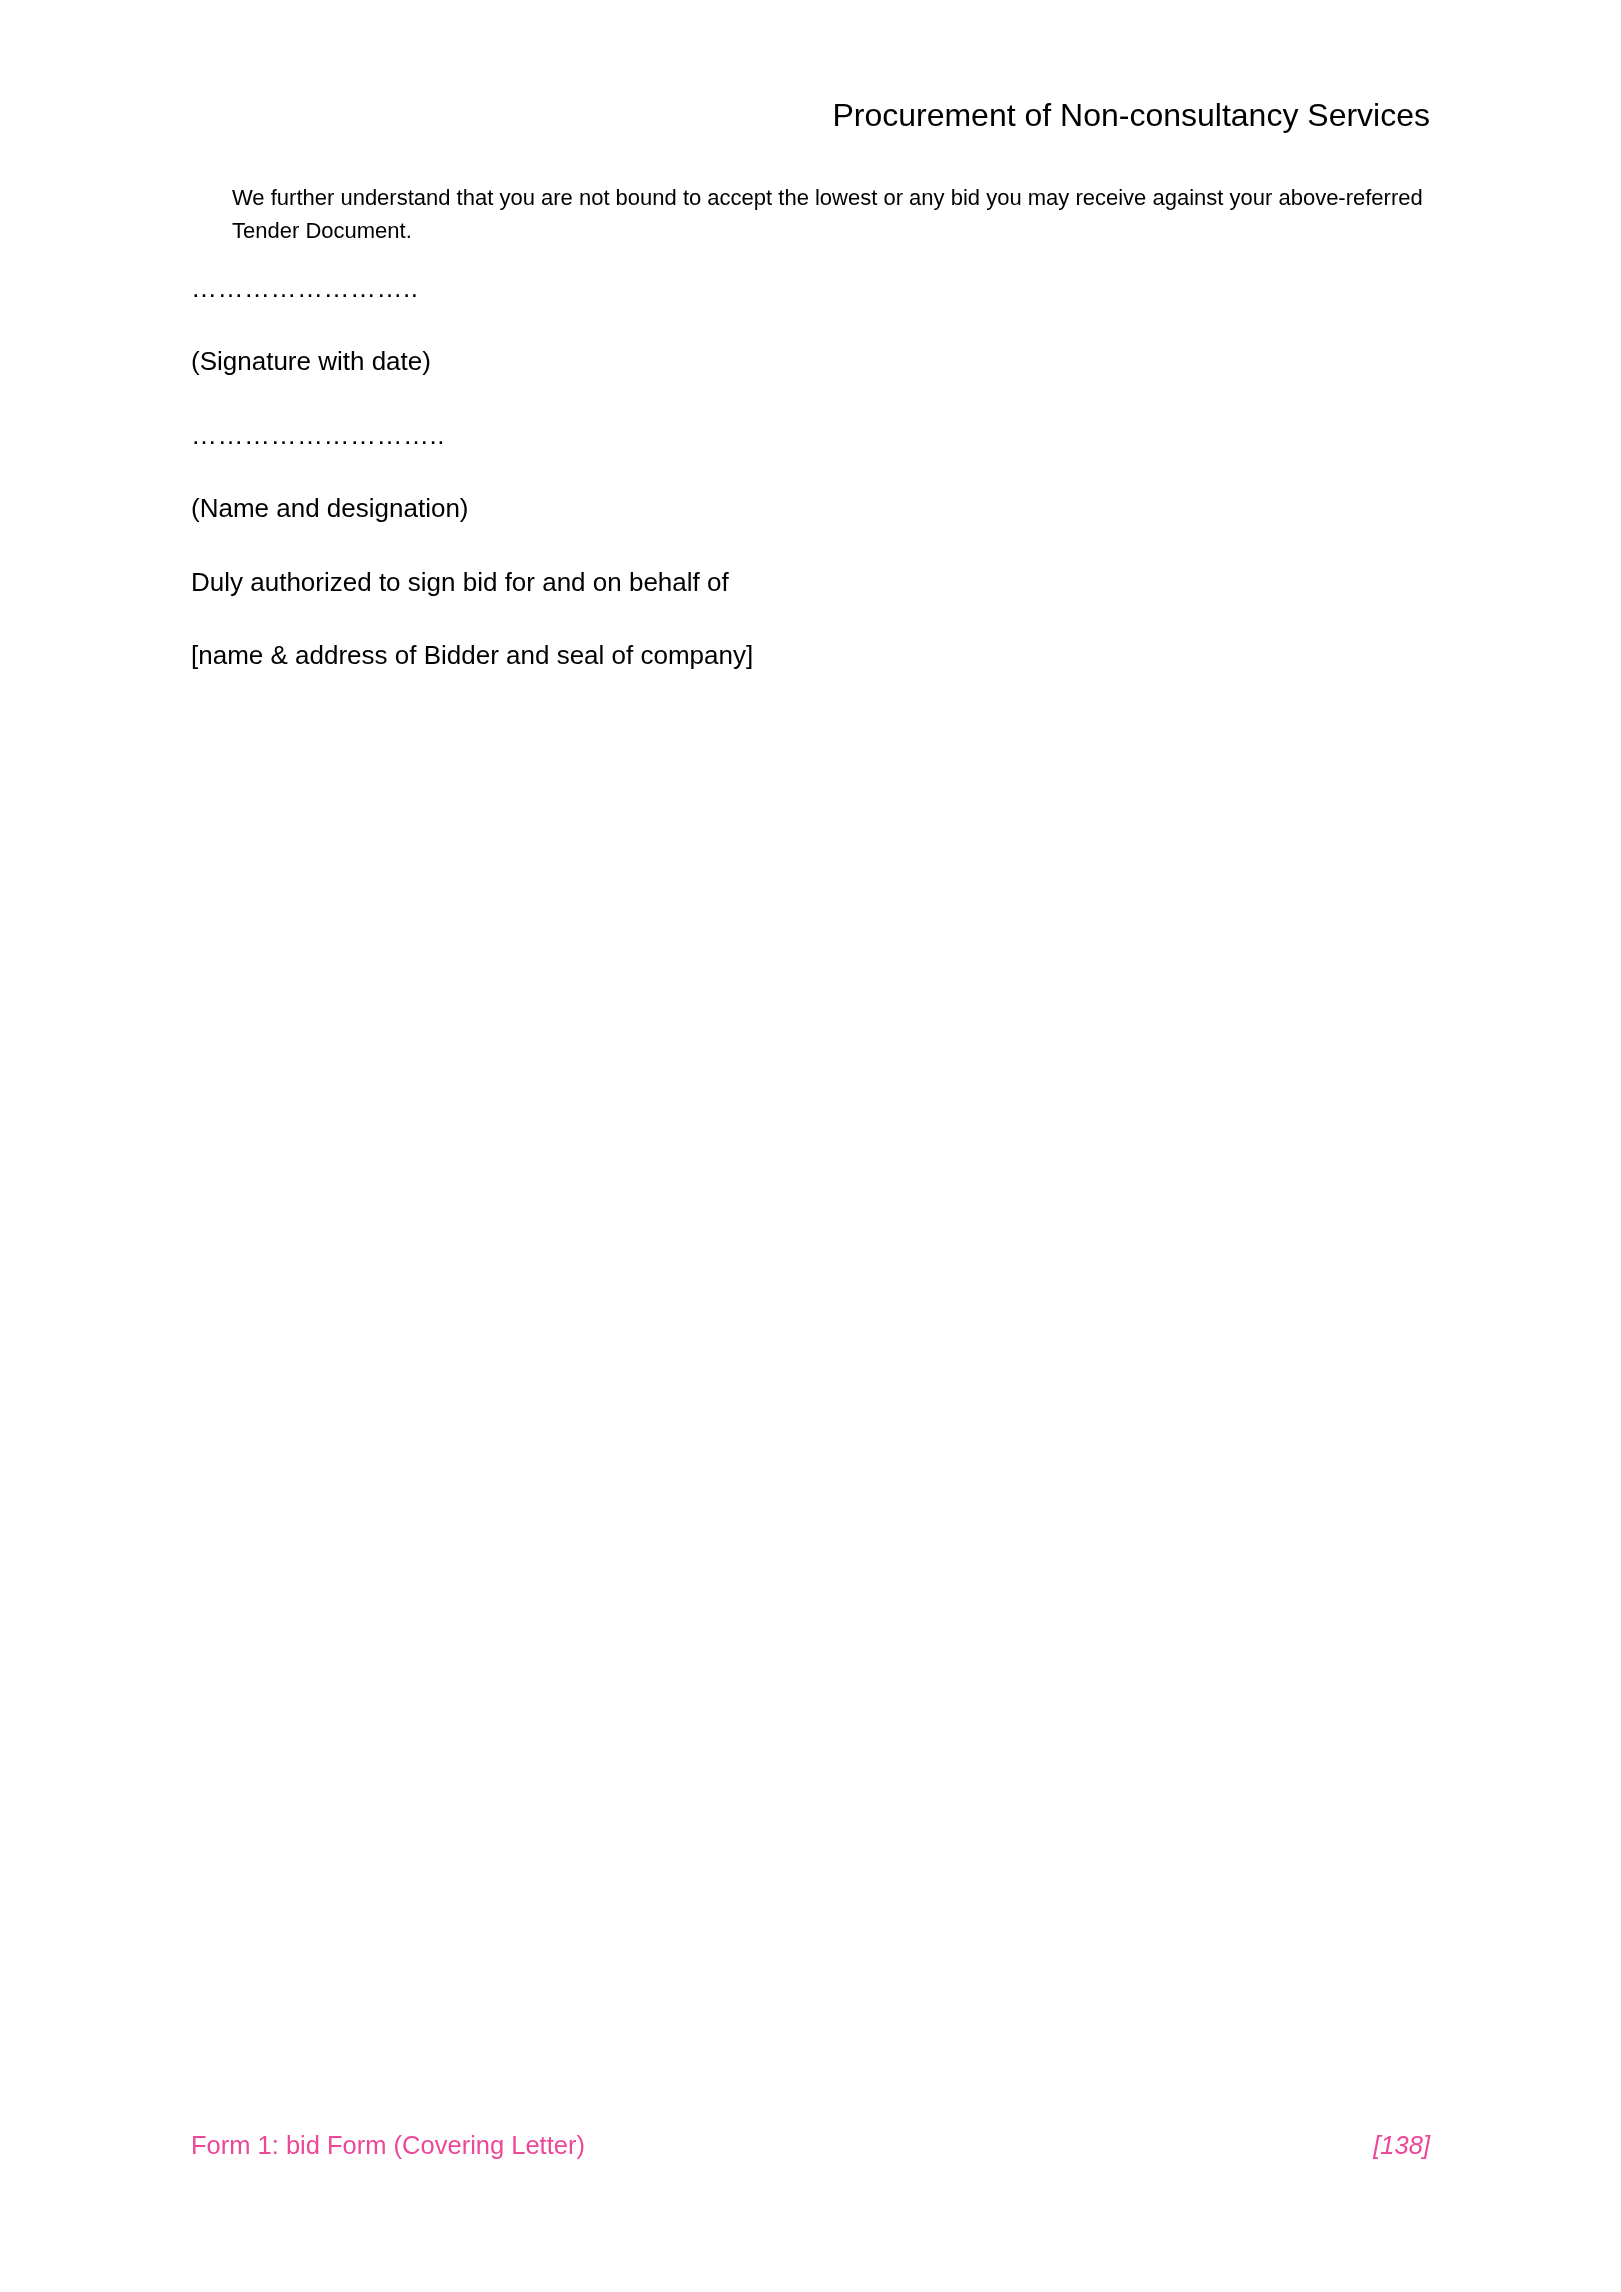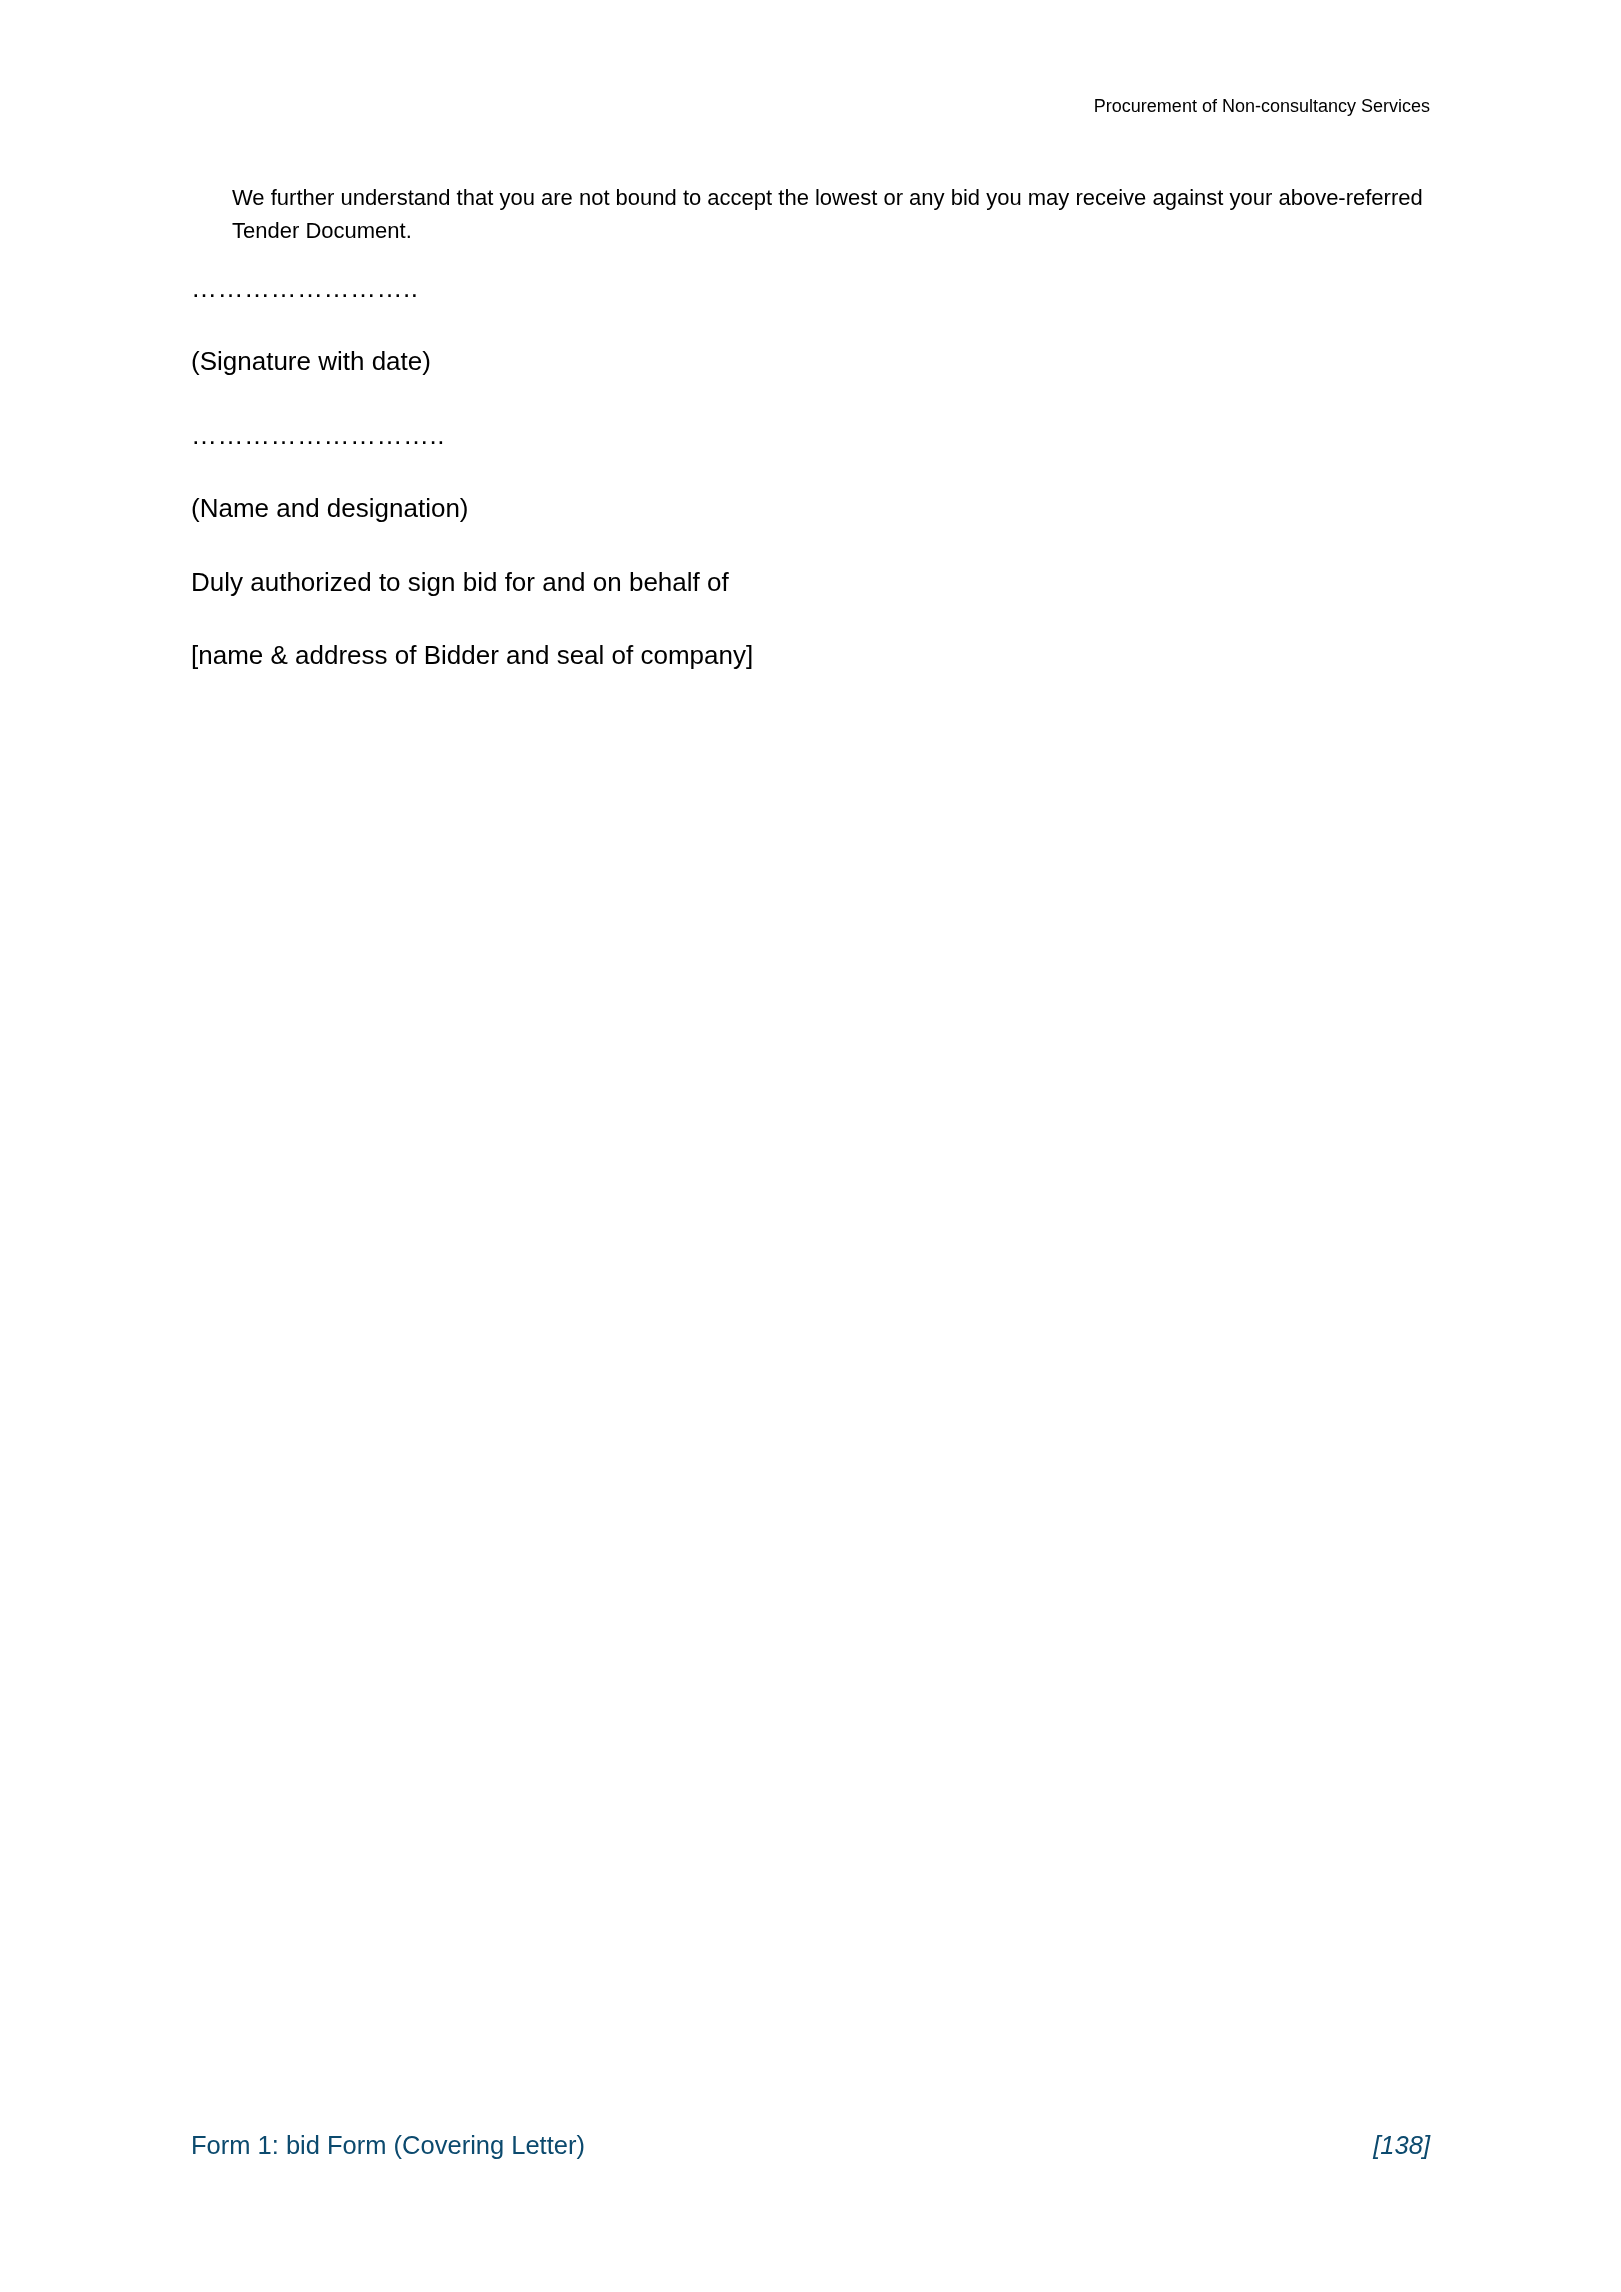--- a/index.html
+++ b/index.html
@@ -18,21 +18,21 @@
     background: #ffffff;
     box-sizing: border-box;
     overflow: hidden;
   }
   .header {
     position: absolute;
     top: 94px;
     left: 191px;
     right: 191px;
     text-align: right;
-    font-size: 18px;
+    font-size: 32px;
     line-height: 1.35;
     color: #000000;
   }
   .content {
     position: absolute;
     top: 182px;
     left: 191px;
     width: 1240px;
   }
   .para-indent {
@@ -55,21 +55,21 @@
   }
   .footer {
     position: absolute;
     bottom: 133px;
     left: 191px;
     right: 191px;
     display: flex;
     justify-content: space-between;
     align-items: baseline;
     font-size: 25.5px;
-    color: #0c4a6e;
+    color: #ec4899;
   }
   .footer-left {
     text-align: left;
   }
   .footer-right {
     text-align: right;
     font-style: italic;
   }
 </style>
 </head>

